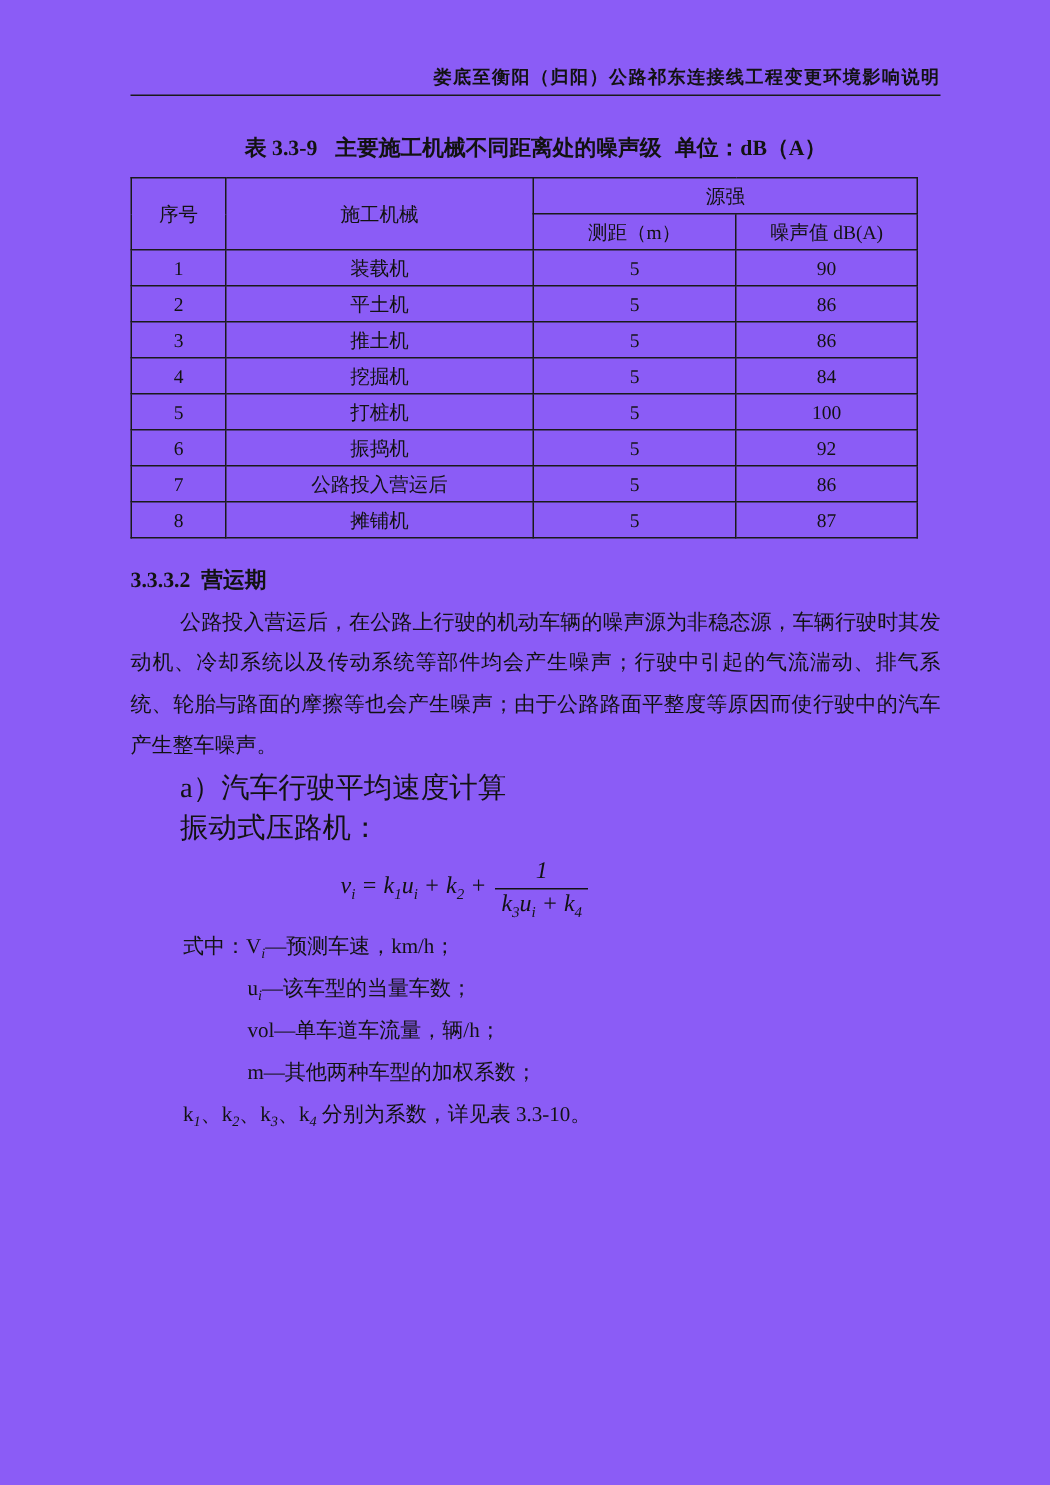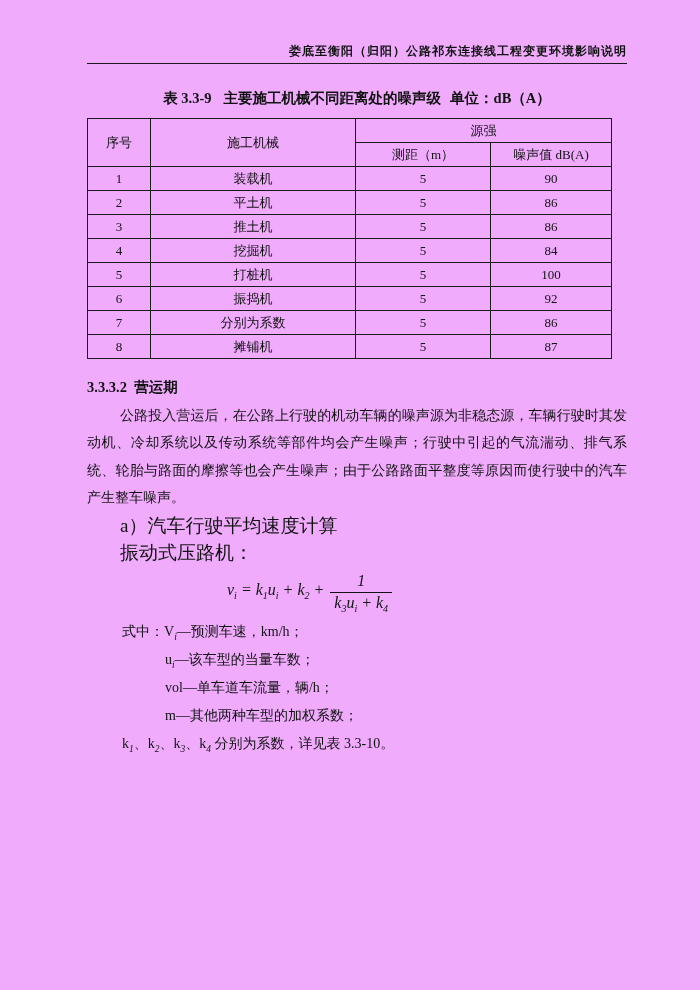--- a/index.html
+++ b/index.html
@@ -1,17 +1,17 @@
 <!DOCTYPE html>
 <html><head>
 <meta charset="utf-8">
 <style>
   html,body{margin:0;padding:0;background:#e8e8e8;}
   .page{
-    width:700px;height:990px;background:#f0abfc;position:relative;
+    width:700px;height:990px;background:#8b5cf6;position:relative;
     margin:0 auto;overflow:hidden;color:#121212;
     font-family:"Liberation Serif","DejaVu Serif",serif;
   }
   .content{padding:44px 73px 0 87px;}
   
   .doc-header{
     text-align:right;font-size:12px;font-weight:bold;letter-spacing:1px;
     padding-bottom:5px;border-bottom:1.5px solid #1a1a1a;line-height:14px;
   }
   
@@ -127,21 +127,21 @@
             <td>100</td>
           </tr>
           <tr>
             <td>6</td>
             <td>振捣机</td>
             <td>5</td>
             <td>92</td>
           </tr>
           <tr>
             <td>7</td>
-            <td>分别为系数</td>
+            <td>公路投入营运后</td>
             <td>5</td>
             <td>86</td>
           </tr>
           <tr>
             <td>8</td>
             <td>摊铺机</td>
             <td>5</td>
             <td>87</td>
           </tr>
         </tbody>

